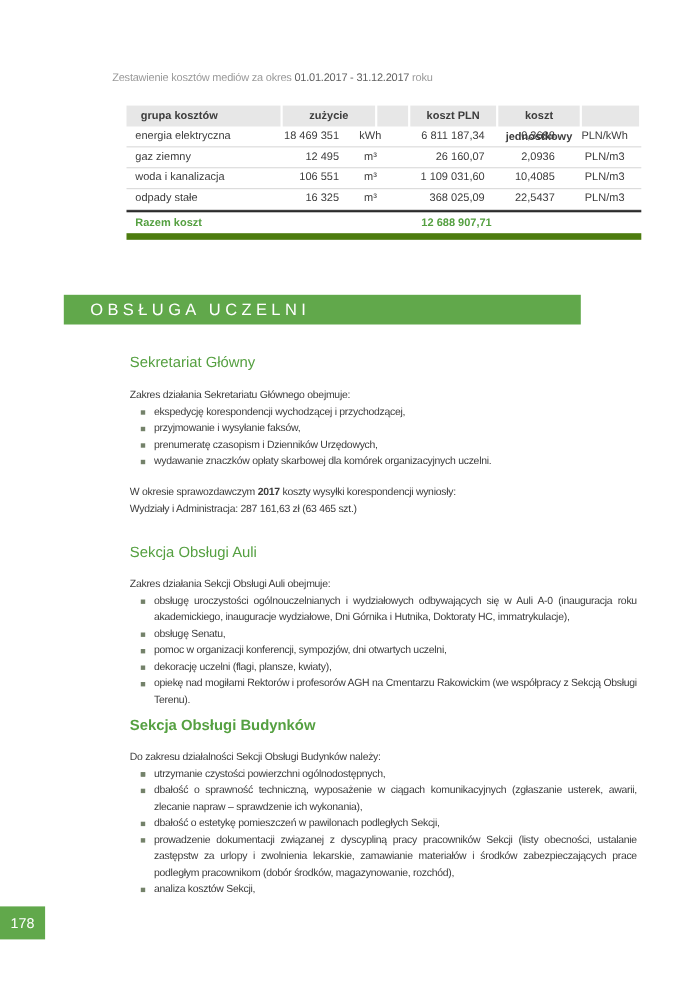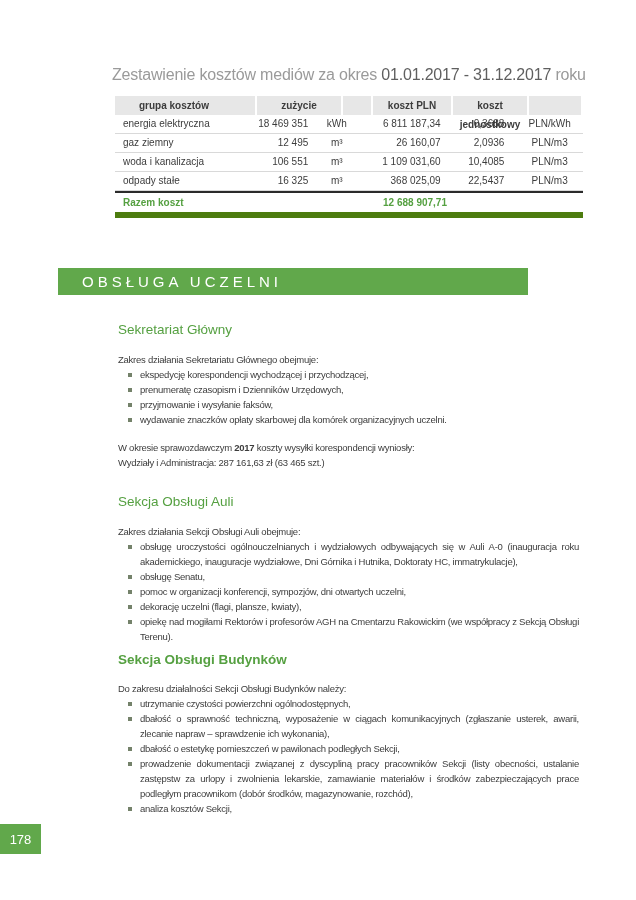--- a/index.html
+++ b/index.html
@@ -2,30 +2,30 @@
 <html style="--accent_green: #55a041; --banner_green: #61a84b; --bullet_color: #74826a; --table_header_bg: #e7e7e7;"><head>
 <meta charset="utf-8">
 <style>
   html,body { margin:0; padding:0; background:#ffffff; }
   .page {
     position:relative; width:636px; height:900px; background:#fff;
     font-family:"Liberation Sans", sans-serif; color:#3c3c3c; overflow:hidden;
   }
   
   .doc-title {
-    position:absolute; left:112px; top:66px; width:470px;
-    font-size:16px; letter-spacing:-0.2px; color:#9a9a9a; white-space:nowrap;
+    position:absolute; left:102px; top:66px; width:470px;
+    font-size:10px; letter-spacing:-0.2px; color:#9a9a9a; white-space:nowrap;
   }
   .doc-title .dates { color:#5f5f5f; }
   
   .media-table { position:absolute; left:115px; top:96px; width:468px; font-size:10px; }
   .thead { display:flex; height:19px; line-height:19px; font-weight:bold; color:#3c3c3c; }
   .thead .hcell { background:#e7e7e7; margin-right:2px; }
   .thead .hcell:last-child { margin-right:0; }
-  .h-group   { width:140px; padding-left:24px; box-sizing:border-box; text-align:left; }
+  .h-group   { width:140px; padding-left:13px; box-sizing:border-box; text-align:left; }
   .h-usage   { width:84px;  text-align:center; }
   .h-unit1   { width:28px; }
   .h-cost    { width:78px;  text-align:center; }
   .h-ucost   { width:74px;  text-align:center; }
   .h-unit2   { width:52px; }
   .trow { display:flex; height:18px; line-height:18px; border-bottom:1px solid #d9d9d9; }
   .c-group { width:140px; padding-left:8px; box-sizing:border-box; }
   .c-usage { width:57px;  text-align:right; }
   .c-unit1 { width:58px;  text-align:center; }
   .c-cost  { width:77px;  text-align:right; }
@@ -133,22 +133,22 @@
     <span class="banner-text">OBSŁUGA UCZELNI</span>
   </div>
 
   <div class="sections">
 
     <div class="sec1">
       <h2 class="section-heading">Sekretariat Główny</h2>
       <p class="body-text intro">Zakres działania Sekretariatu Głównego obejmuje:</p>
       <ul class="blist body-text">
         <li><span class="bullet-sq"></span><span>ekspedycję korespondencji wychodzącej i przychodzącej,</span></li>
+        <li><span class="bullet-sq"></span><span>przyjmowanie i wysyłanie faksów,</span></li>
         <li><span class="bullet-sq"></span><span>prenumeratę czasopism i Dzienników Urzędowych,</span></li>
-        <li><span class="bullet-sq"></span><span>przyjmowanie i wysyłanie faksów,</span></li>
         <li><span class="bullet-sq"></span><span>wydawanie znaczków opłaty skarbowej dla komórek organizacyjnych uczelni.</span></li>
       </ul>
       <p class="body-text note">
         <span>W okresie sprawozdawczym </span><span class="b">2017</span><span> koszty wysyłki korespondencji wyniosły:</span><br>
         <span>Wydziały i Administracja: 287 161,63 zł (63 465 szt.)</span>
       </p>
     </div>
 
     <div class="sec2">
       <h2 class="section-heading">Sekcja Obsługi Auli</h2>

